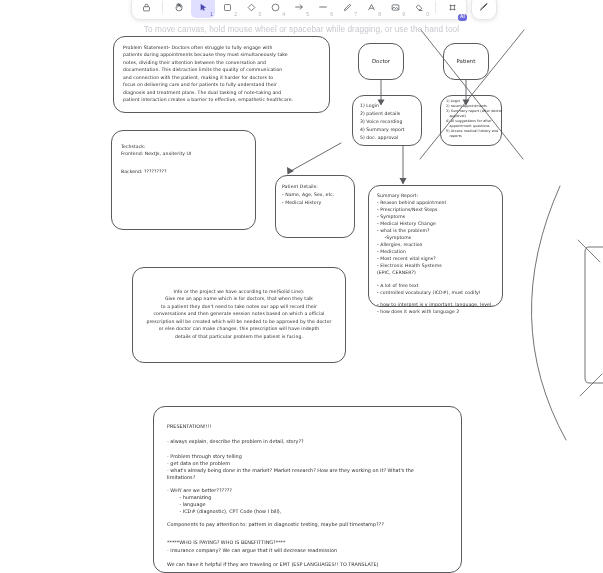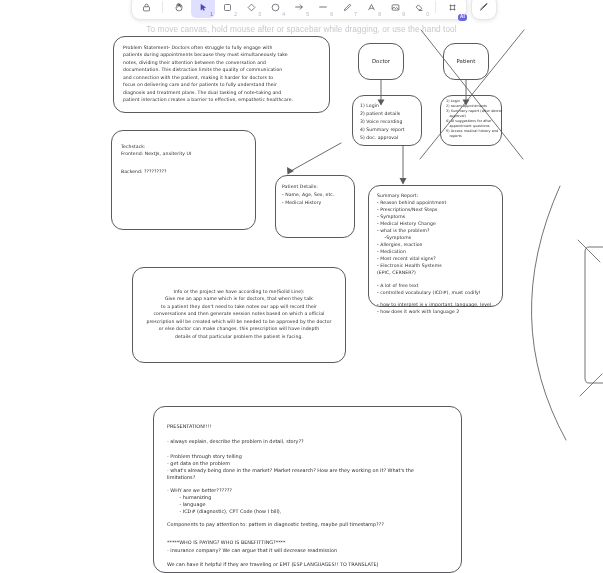--- a/index.html
+++ b/index.html
@@ -218,21 +218,21 @@
       </div>
     </div>
 
     <div class="toolbar-extra">
       <svg width="10" height="10" viewBox="0 0 24 24" fill="none" stroke="currentColor" stroke-width="1.6">
         <path d="M20 4 9 15m-1 1-4 4 1.5-5L19 3.5z"></path>
       </svg>
     </div>
   </div>
 
-  <div class="hint">To move canvas, hold mouse after or spacebar while dragging, or use the hand tool</div>
+  <div class="hint">To move canvas, hold mouse wheel or spacebar while dragging, or use the hand tool</div>
 
   <svg class="overlay">
     <g stroke="#5a5a5f" fill="none" stroke-width="0.9" stroke-linecap="round">
 
       <path d="M381 80 L381 104"></path>
       <path d="M377.5 99.5 L381 105.5 L384.5 99.5" fill="#5a5a5f" stroke="none"></path>
 
       <path d="M466 80 L466 104"></path>
       <path d="M462.5 99.5 L466 105.5 L469.5 99.5" fill="#5a5a5f" stroke="none"></path>
 

